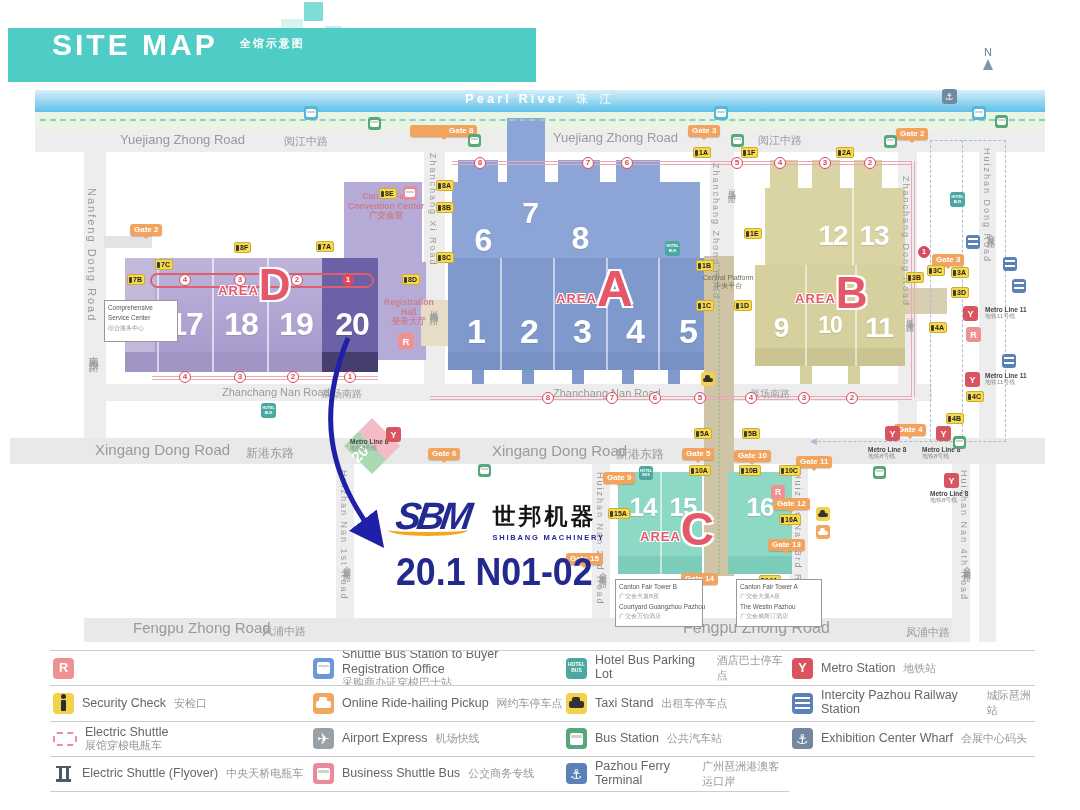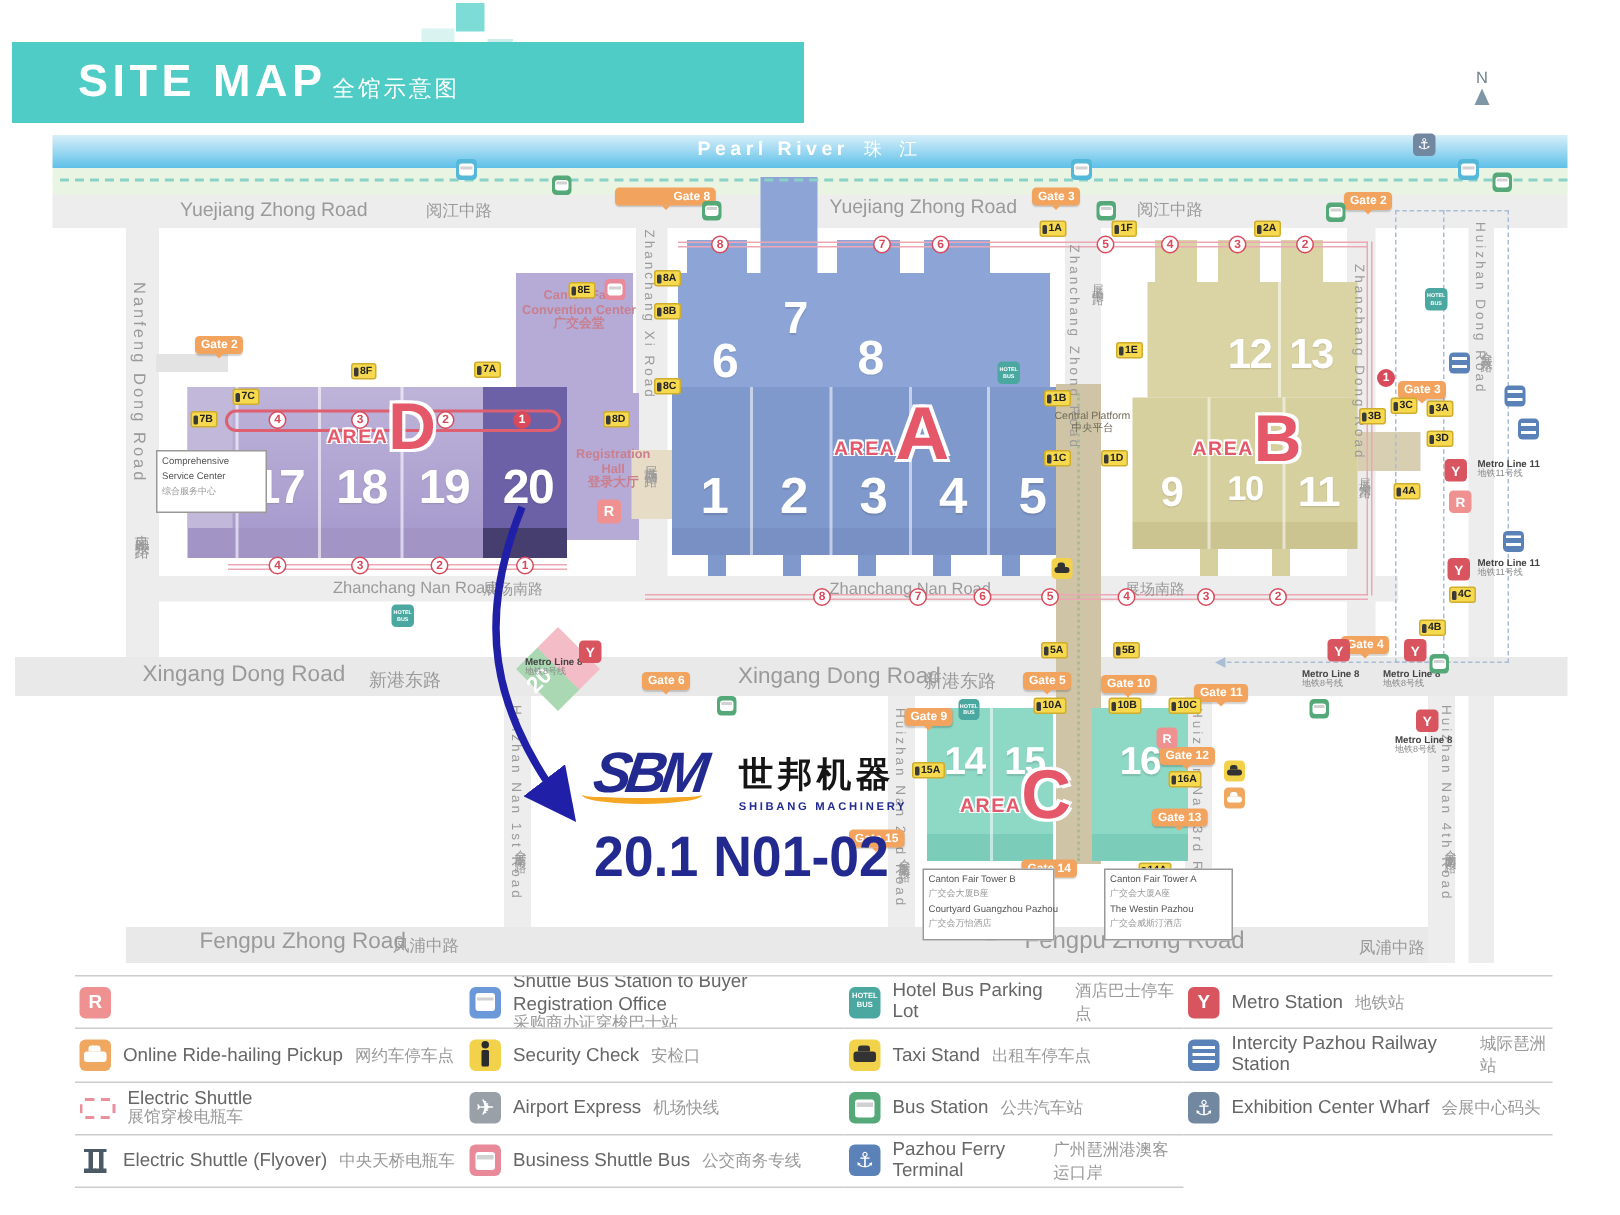--- a/index.html
+++ b/index.html
@@ -1,22 +1,22 @@
 <!DOCTYPE html>
 <html><head>
 <meta charset="utf-8">
 <style>
 *{margin:0;padding:0;box-sizing:border-box}
 html,body{background:#fff}
 body{font-family:"Liberation Sans","DejaVu Sans",sans-serif}
 #stage{position:relative;width:1080px;height:810px;overflow:hidden;background:#fff}
 
-#banner{position:absolute;left:8px;top:28px;width:528px;height:54px;background:#4fccc5;display:flex;align-items:center;padding-left:44px;gap:4px;z-index:3}
+#banner{position:absolute;left:8px;top:28px;width:528px;height:54px;background:#4fccc5;display:flex;padding-left:44px;gap:22px;z-index:3}
 #title{font-size:30px;font-weight:800;color:#fff;letter-spacing:3px}
-#subtitle{font-size:15px;font-weight:normal;color:#fff;letter-spacing:2px;margin-top:8px}
+#subtitle{font-size:11px;font-weight:bold;color:#fff;letter-spacing:2px;margin-top:8px}
 .sq{position:absolute;z-index:2}
 #compass{position:absolute;left:978px;top:46px;width:20px;text-align:center;color:#6b7f8c;z-index:3}
 #compass .n{font-size:11px}
 #compass .tri{width:0;height:0;border-left:5px solid transparent;border-right:5px solid transparent;border-bottom:11px solid #7e96a6;margin:1px auto 0}
 
 #map{position:absolute;left:0;top:0;width:1080px;height:810px}
 .blk{position:absolute}
 .gradD{background:linear-gradient(180deg,#beb4d9,#a89cce)}
 .stripes{background-image:repeating-linear-gradient(180deg,rgba(255,255,255,.7) 0 1.5px,transparent 1.5px 6px)}
 .diamond{clip-path:polygon(50% 0,100% 50%,50% 100%,0 50%);background:linear-gradient(225deg,#f3bcc6 50%,#a9d8b2 50%);z-index:5}
@@ -501,35 +501,35 @@
         </div>
       </div>
       <div class="lg-cell">
         <div class="lg-icon" style="background: rgb(216, 85, 96); font-size: 12.6px;">Y</div>
         <div class="lg-one">
           <span class="lg-en">Metro Station</span>
           <span class="lg-zh">地铁站</span>
         </div>
       </div>
       <div class="lg-cell">
+        <div class="lg-icon" style="background: rgb(242, 210, 75);">
+          <div class="person"></div>
+        </div>
+        <div class="lg-one">
+          <span class="lg-en">Security Check</span>
+          <span class="lg-zh">安检口</span>
+        </div>
+      </div>
+      <div class="lg-cell">
         <div class="lg-icon" style="background: rgb(240, 168, 96);">
           <div class="car"></div>
         </div>
         <div class="lg-one">
           <span class="lg-en">Online Ride-hailing Pickup</span>
           <span class="lg-zh">网约车停车点</span>
-        </div>
-      </div>
-      <div class="lg-cell">
-        <div class="lg-icon" style="background: rgb(242, 210, 75);">
-          <div class="person"></div>
-        </div>
-        <div class="lg-one">
-          <span class="lg-en">Security Check</span>
-          <span class="lg-zh">安检口</span>
         </div>
       </div>
       <div class="lg-cell">
         <div class="lg-icon" style="background: rgb(242, 210, 75);">
           <div class="car dark"></div>
         </div>
         <div class="lg-one">
           <span class="lg-en">Taxi Stand</span>
           <span class="lg-zh">出租车停车点</span>
         </div>

